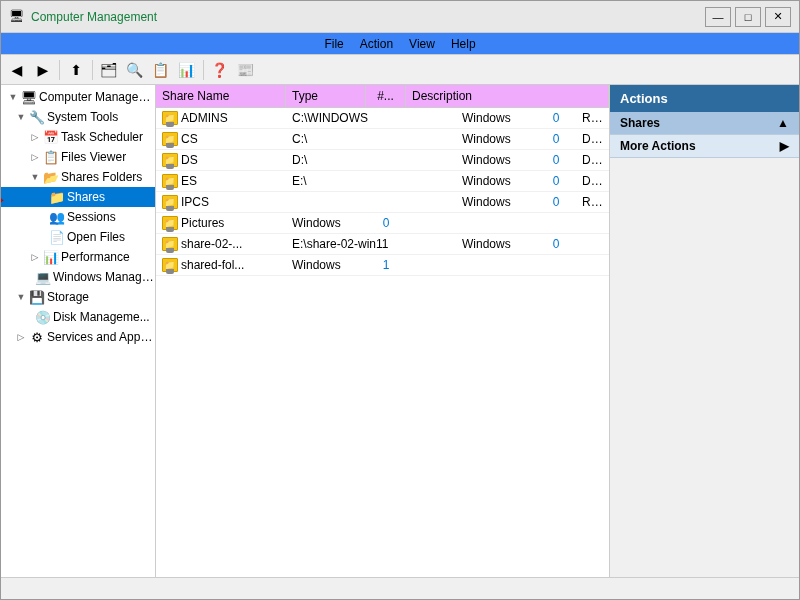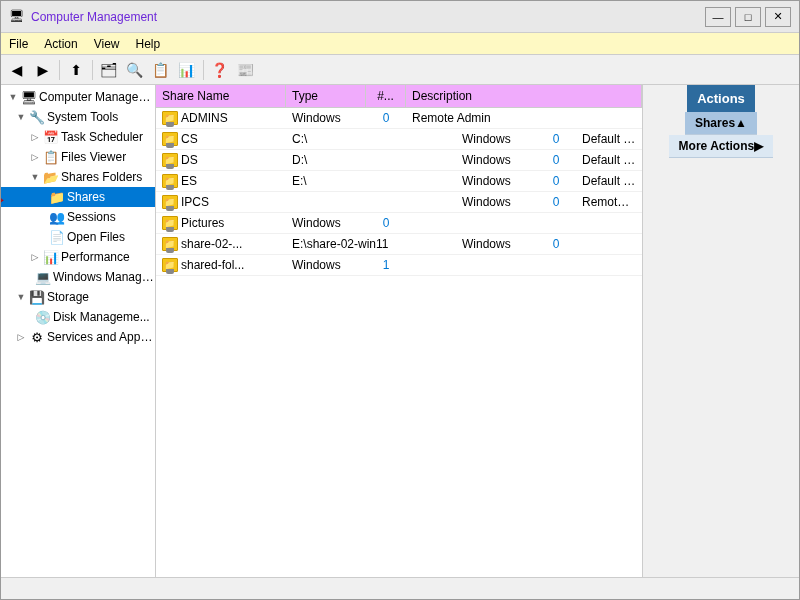--- a/index.html
+++ b/index.html
@@ -32,43 +32,44 @@
       display: flex;
       align-items: center;
       gap: 6px;
     }
     .title-icon {
       width: 16px;
       height: 16px;
     }
     .title-text {
       font-size: 12px;
-      color: #6d28d9;
+      color: #15803d;
     }
     .window-controls {
       display: flex;
       gap: 4px;
     }
     .win-btn {
       width: 26px;
       height: 20px;
       border: 1px solid #999;
       background: #e8e8e8;
       cursor: pointer;
       display: flex;
       align-items: center;
       justify-content: center;
       font-size: 11px;
     }
     .menubar {
-      background: #fef9c3;
+      background: #3b82f6;
       border-bottom: 1px solid #ccc;
       display: flex;
       height: 22px;
       align-items: center;
+      justify-content: center;
     }
     .menu-item {
       padding: 2px 8px;
       cursor: pointer;
       font-size: 12px;
     }
     .toolbar {
       background: #f0f0f0;
       border-bottom: 1px solid #ccc;
       display: flex;
@@ -211,26 +212,25 @@
       position: absolute;
       bottom: -3px;
       left: 50%;
       transform: translateX(-50%);
       width: 8px;
       height: 5px;
       background: #888;
       border-radius: 0 0 2px 2px;
     }
     .actions-panel {
-      width: 157px;
+      width: 190px;
       background: #f0f0f0;
       border-left: 1px solid #ccc;
       display: flex;
       flex-direction: column;
-      align-items: center;
     }
     .actions-title {
       background: #2d6b9e;
       color: white;
       padding: 6px 10px;
       font-size: 13px;
       font-weight: bold;
     }
     .action-section-header {
       background: #dce8f3;
@@ -403,20 +403,21 @@
           <span>Description</span>
         </div>
       </div>
 
       <div id="shares-list">
           <div class="list-row">
       <div class="list-cell share-name">
         <span class="share-icon" style="background:#f5c518;border:1px solid #cc9900;width:16px;height:14px;display:inline-flex;align-items:center;justify-content:center;font-size:9px;flex-shrink:0;border-radius:1px;">📁</span>
         <span>ADMINS</span>
       </div>
+      <div class="list-cell folder-path">C:\WINDOWS</div>
       <div class="list-cell type">Windows</div>
       <div class="list-cell num">0</div>
       <div class="list-cell description">Remote Admin</div>
     </div>
           <div class="list-row">
       <div class="list-cell share-name">
         <span class="share-icon" style="background:#f5c518;border:1px solid #cc9900;width:16px;height:14px;display:inline-flex;align-items:center;justify-content:center;font-size:9px;flex-shrink:0;border-radius:1px;">📁</span>
         <span>CS</span>
       </div>
       <div class="list-cell folder-path">C:\</div>

